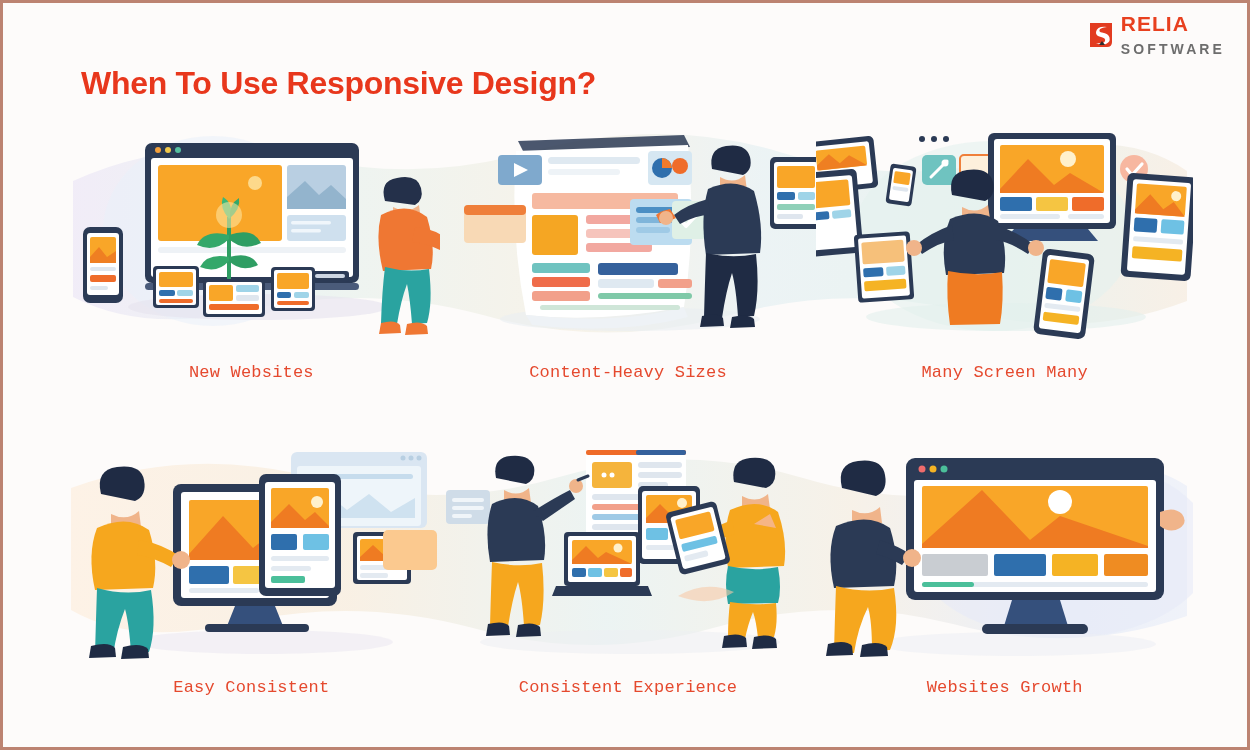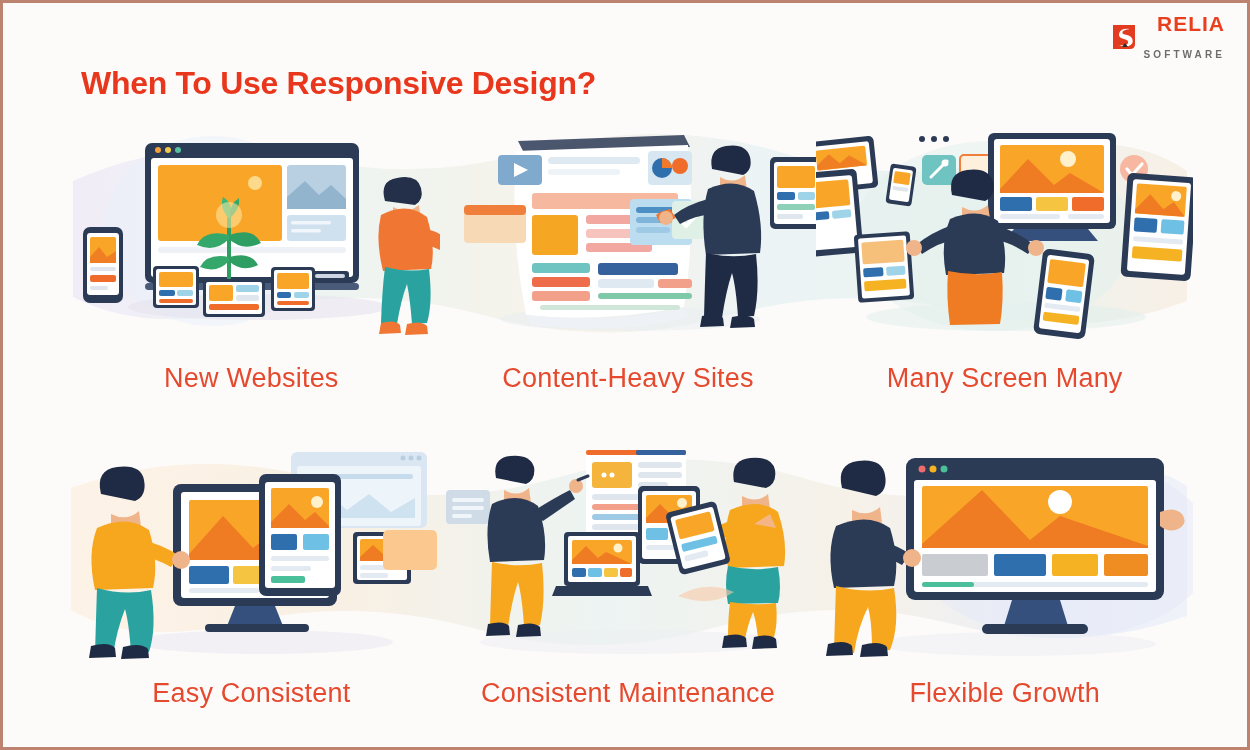--- a/index.html
+++ b/index.html
@@ -11,33 +11,33 @@
   }
   .infographic {
     position:relative;
     width:1250px; height:750px;
     background:#fdfbfa;
     border:3px solid #bc8371;
     overflow:hidden;
   }
   .logo {
     position:absolute; top:10px; right:22px;
-    display:flex; align-items:center; gap:6px;text-align:right;
+    display:flex; align-items:center; gap:6px;
   }
   .logo-mark {
     width:28px; height:30px; position:relative;
   }
   .logo-text { display:flex; flex-direction:column; line-height:1; }
   .logo-relia {
     font-size:21px; font-weight:bold; color:#e8401f;
     letter-spacing:1px; font-family:"Liberation Sans", sans-serif;
   }
   .logo-software {
-    font-size:10px; font-weight:bold; color:#6d6d6d;
-    letter-spacing:3.1px; margin-top:16px;
+    font-size:14px; font-weight:bold; color:#6d6d6d;
+    letter-spacing:3.1px; margin-top:8px;
   }
   .title {
     position:absolute; left:78px; top:62px;
     font-size:32px; font-weight:bold; color:#e8371c;
     letter-spacing:-0.3px;
     font-family:"Liberation Sans", sans-serif;
     text-align:right;
   }
   .row { position:absolute; left:0; width:1250px; }
   .row-1 { top:108px; height:300px; }
@@ -45,22 +45,22 @@
   .band {
     position:absolute; left:60px; width:1130px; height:240px; top:0;
   }
   .cells {
     position:absolute; left:60px; width:1130px; top:0; height:300px;
     display:flex;
   }
   .cell { flex:1; position:relative; }
   .caption {
     position:absolute; left:0; width:100%; text-align:center;
-    font-size:27px; color:#e5492e;
-    font-family:Liberation Sans, sans-serif;
+    font-size:17px; color:#e5492e;
+    font-family:Liberation Mono, monospace;
     letter-spacing:0.2px;
   }
   .row-1 .caption { top:252px; }
   .row-2 .caption { top:250px; }
   .art { position:absolute; left:0; top:0; width:100%; height:240px; }
   svg { display:block; }
 </style>
 </head>
 <body>
 
@@ -248,21 +248,21 @@
 
             <rect x="330" y="46" width="52" height="72" rx="5" fill="#2b3a55"></rect>
             <rect x="334" y="51" width="44" height="62" rx="3" fill="#ffffff"></rect>
             <rect x="337" y="55" width="38" height="22" rx="2" fill="#f9a628"></rect>
             <rect x="337" y="81" width="18" height="8" rx="2" fill="#2f6fad"></rect>
             <rect x="358" y="81" width="17" height="8" rx="2" fill="#9fd4e8"></rect>
             <rect x="337" y="93" width="38" height="6" rx="2" fill="#8fd0b8"></rect>
             <rect x="337" y="103" width="26" height="5" rx="2" fill="#dfe6ee"></rect>
           </svg>
         </div>
-        <div class="caption">Content-Heavy Sites</div>
+        <div class="caption">Content-Heavy Sizes</div>
       </div>
 
       <div class="cell">
         <div class="art">
           <svg width="377" height="240" viewBox="0 0 377 240">
             <ellipse cx="190" cy="206" rx="140" ry="14" fill="#e3f0ec" opacity="0.6"></ellipse>
 
             <circle cx="106" cy="28" r="3" fill="#2b3a55"></circle>
             <circle cx="118" cy="28" r="3" fill="#2b3a55"></circle>
             <circle cx="130" cy="28" r="3" fill="#2b3a55"></circle>
@@ -496,21 +496,21 @@
             <rect x="240" y="124" width="24" height="6" rx="2" fill="#e3eaf1" transform="rotate(-14 258 110)"></rect>
             <path d="M288 138 q26 6 50 1 q4 22 0 36 l-50 1 q-4 -20 0 -38 z" fill="#2aa3a0"></path>
             <path d="M290 174 q24 4 46 1 q2 20 -2 34 l-16 1 q-2 -18 -5 -26 q-5 12 -8 27 l-17 -1 q0 -20 2 -36 z" fill="#f6a71e"></path>
             <path d="M284 208 q16 -4 22 2 l1 9 l-25 1 z" fill="#1f2b44"></path>
             <path d="M314 209 q16 -4 22 2 l1 9 l-25 1 z" fill="#1f2b44"></path>
 
             <path d="M314 96 l16 -10 l6 14 z" fill="#f5b9a8" opacity="0.75"></path>
             <path d="M238 168 q28 -16 56 -4 q-24 16 -56 4 z" fill="#f7c9a8" opacity="0.6"></path>
           </svg>
         </div>
-        <div class="caption">Consistent Maintenance</div>
+        <div class="caption">Consistent Experience</div>
       </div>
 
       <div class="cell">
         <div class="art">
           <svg width="377" height="240" viewBox="0 0 377 240">
             <ellipse cx="200" cy="216" rx="140" ry="12" fill="#eceef4" opacity="0.55"></ellipse>
 
             <rect x="90" y="30" width="258" height="142" rx="9" fill="#2b3a55"></rect>
             <rect x="98" y="52" width="242" height="112" rx="3" fill="#ffffff"></rect>
             <circle cx="106" cy="41" r="3.5" fill="#ef6c6c"></circle>
@@ -536,19 +536,19 @@
             <path d="M26 60 q-6 -24 16 -27 q24 -3 27 14 q3 16 -9 21 z" fill="#1f2b44"></path>
             <path d="M36 82 q16 8 28 -3 l2 16 q-16 10 -30 1 z" fill="#f0b48a"></path>
             <path d="M20 98 q32 -14 54 2 q10 32 4 58 l-60 2 q-8 -36 2 -62 z" fill="#2b3a55"></path>
             <path d="M64 112 q18 6 30 14 l-8 11 q-14 -8 -26 -11 z" fill="#2b3a55"></path>
             <circle cx="96" cy="130" r="9" fill="#f0b48a"></circle>
             <path d="M20 158 q30 8 58 2 q6 38 -4 62 l-18 1 q0 -30 -4 -44 q-10 20 -14 46 l-20 -1 q1 -38 2 -66 z" fill="#f6a71e"></path>
             <path d="M12 216 q18 -5 24 2 l1 9 l-27 1 z" fill="#1f2b44"></path>
             <path d="M46 217 q18 -5 25 2 l1 9 l-28 1 z" fill="#1f2b44"></path>
           </svg>
         </div>
-        <div class="caption">Flexible Growth</div>
+        <div class="caption">Websites Growth</div>
       </div>
 
     </div>
   </div>
 
 </div>
 
 </body></html>

